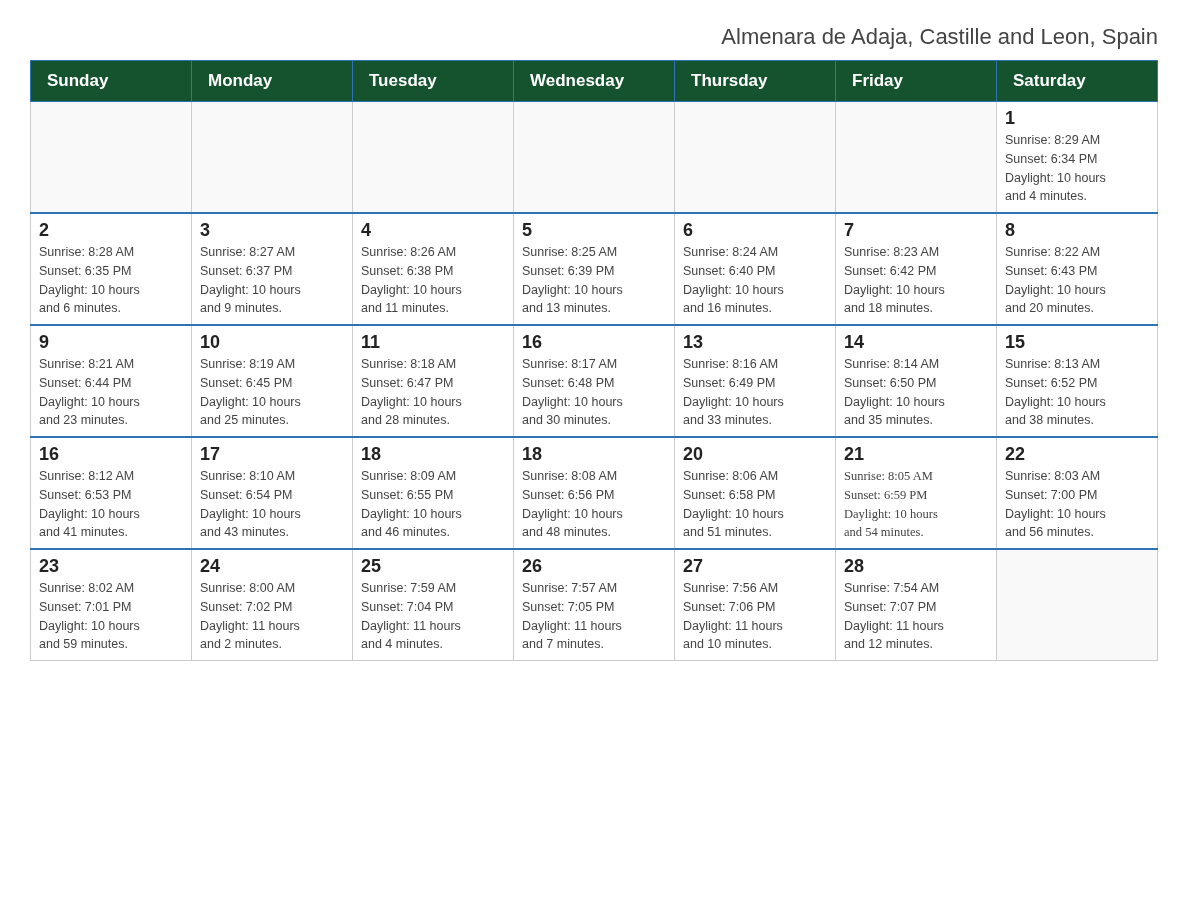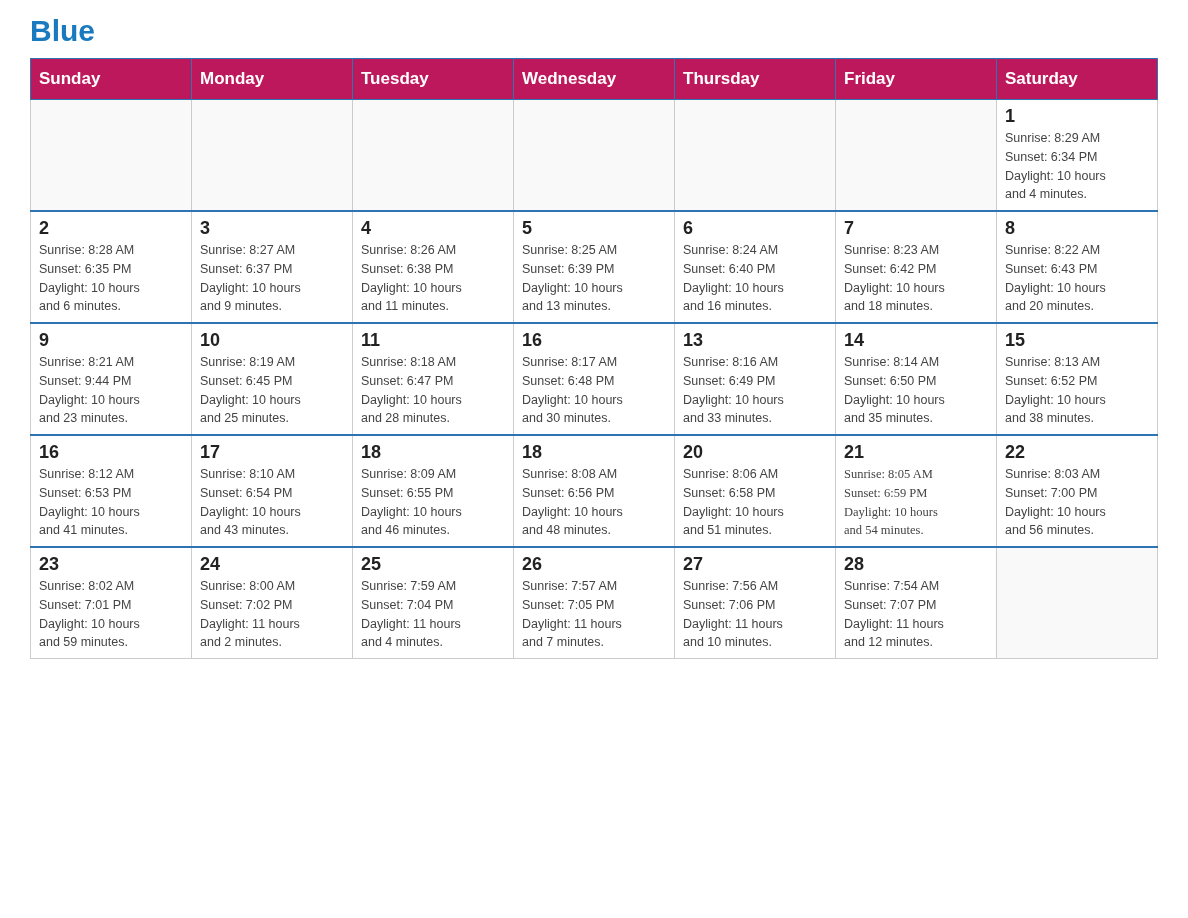--- a/index.html
+++ b/index.html
@@ -29,25 +29,25 @@
       font-size: 22px;
       color: #444;
       margin-top: 4px;
     }
     .calendar {
       width: 100%;
       border-collapse: collapse;
       margin-top: 10px;
     }
     .calendar th {
-      background-color: #be185d;
+      background-color: #14532d;
       color: #fff;
       font-size: 17px;
       font-weight: bold;
-      padding: 10px 8px;
+      padding: 10px 16px;
       text-align: left;
       border: 1px solid #2e74b5;
     }
     .calendar td {
       vertical-align: top;
       border: 1px solid #ccc;
       padding: 6px 8px;
       width: 14.28%;
       min-height: 110px;
       height: 110px;
@@ -77,23 +77,23 @@
     .logo-top-line {
       display: flex;
       align-items: center;
     }
   </style>
 </head>
 <body>
 
 <div class="header">
   <div class="logo-wrapper">
-    <div style="font-size:30px;font-weight:bold;color:#1a7abf;margin-top:-6px;padding-left:0;">Blue</div>
   </div>
   <div class="title-section">
+    <div class="location">Almenara de Adaja, Castille and Leon, Spain</div>
   </div>
 </div>
 
 <table class="calendar">
   <thead>
     <tr>
     <th>Sunday</th>
         <th>Monday</th>
         <th>Tuesday</th>
         <th>Wednesday</th>
@@ -166,21 +166,21 @@
           <div class="day-info" style="white-space: pre-line;">Sunrise: 8:22 AM
 Sunset: 6:43 PM
 Daylight: 10 hours
 and 20 minutes.</div>
         </td>
       </tr>
       <tr class="top-border-row">
         <td>
           <span class="day-number">9</span>
           <div class="day-info" style="white-space: pre-line;">Sunrise: 8:21 AM
-Sunset: 9:44 PM
+Sunset: 6:44 PM
 Daylight: 10 hours
 and 23 minutes.</div>
         </td>
         <td>
           <span class="day-number">10</span>
           <div class="day-info" style="white-space: pre-line;">Sunrise: 8:19 AM
 Sunset: 6:45 PM
 Daylight: 10 hours
 and 25 minutes.</div>
         </td>

